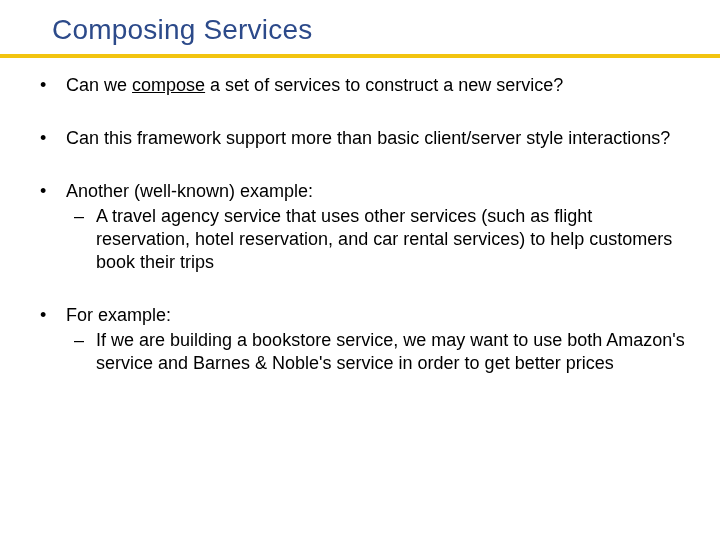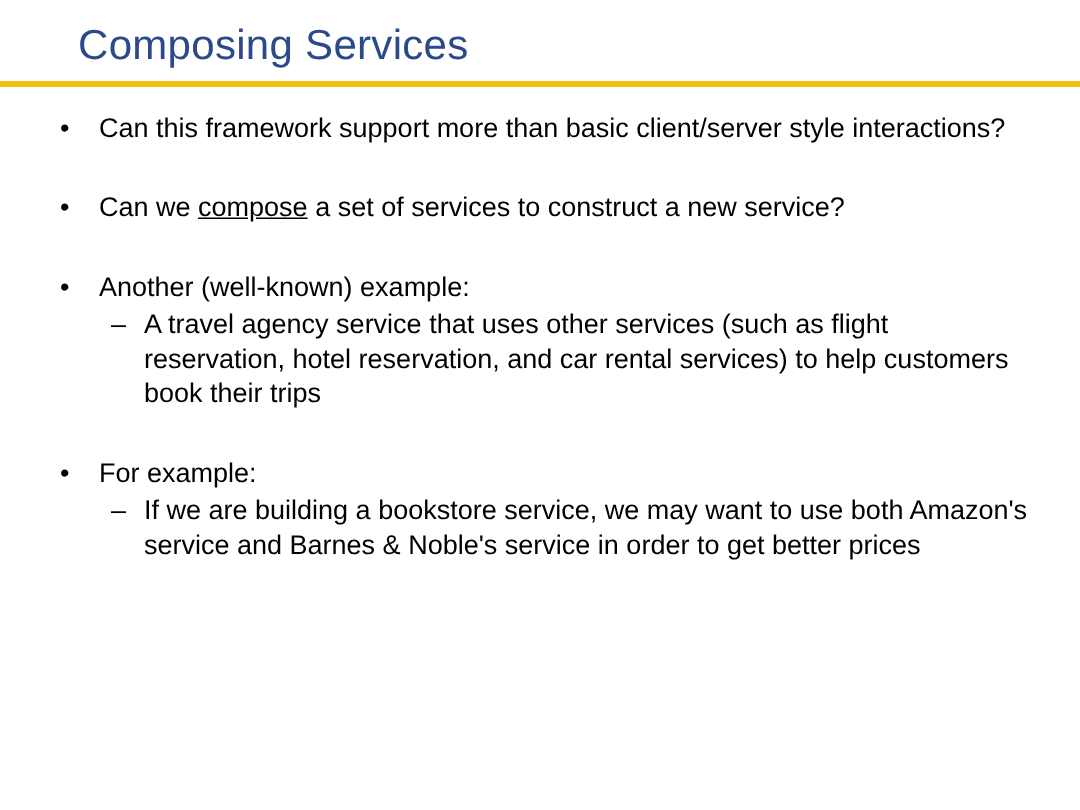--- a/index.html
+++ b/index.html
@@ -86,25 +86,25 @@
 <body>
 
 <div class="slide">
   <div class="title">Composing Services</div>
   <div class="rule"></div>
 
   <div class="content">
     <ul class="top">
 
       <li>
-        <span>Can this framework support more than basic client/server style interactions?</span>
+        <span>Can we </span><span class="underline">compose</span><span> a set of services to construct a new service?</span>
       </li>
 
       <li>
-        <span>Can we </span><span class="underline">compose</span><span> a set of services to construct a new service?</span>
+        <span>Can this framework support more than basic client/server style interactions?</span>
       </li>
 
       <li>
         <span>Another (well-known) example:</span>
         <ul class="sub">
           <li>
             <span>A travel agency service that uses other services (such as flight reservation, hotel reservation, and car rental services) to help customers book their trips</span>
           </li>
         </ul>
       </li>

